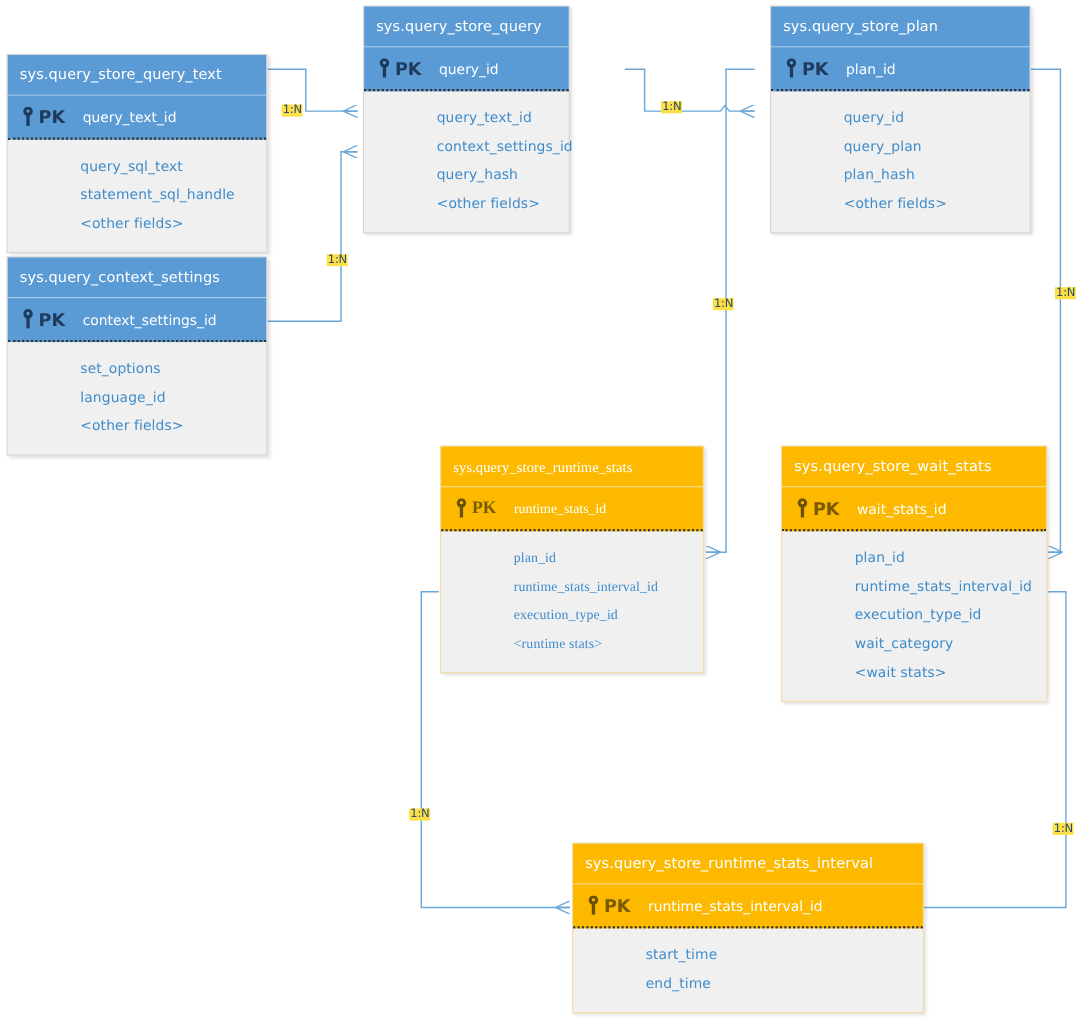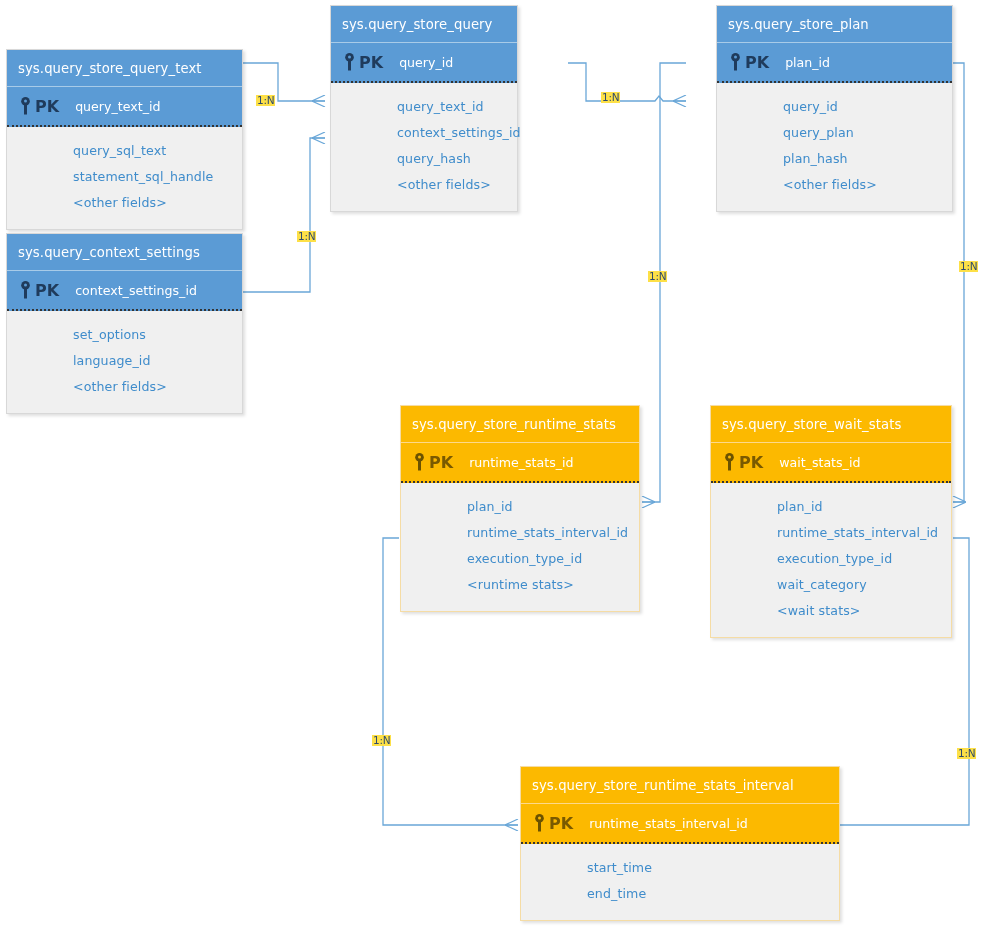--- a/index.html
+++ b/index.html
@@ -203,42 +203,42 @@
       <span class="pk-field">query_id</span>
     </div>
     <div class="fields">
       <div class="field">query_text_id</div>
       <div class="field">context_settings_id</div>
       <div class="field">query_hash</div>
       <div class="field">&lt;other fields&gt;</div>
     </div>
   </div>
 
-  <div class="entity blue" style="left:716px; top:5px; width:237px;">
+  <div class="entity blue" style="left:700px; top:5px; width:237px;">
     <div class="ent-title">sys.query_store_plan</div>
     <div class="pk-row">
       <span class="pk-key">
         <svg width="11" height="18" viewBox="0 0 11 18">
             <circle cx="5.5" cy="4.3" r="4.3" fill="#1f3b5c"></circle>
             <circle cx="5.5" cy="4.0" r="1.5" fill="#5b9bd5"></circle>
             <rect x="4.0" y="7.5" width="3" height="10" fill="#1f3b5c"></rect>
           </svg>
       </span>
       <span class="pk-label">PK</span>
       <span class="pk-field">plan_id</span>
     </div>
     <div class="fields">
       <div class="field">query_id</div>
       <div class="field">query_plan</div>
       <div class="field">plan_hash</div>
       <div class="field">&lt;other fields&gt;</div>
     </div>
   </div>
 
-  <div class="entity orange" style="left:400px; top:405px; width:240px;">
+  <div class="entity orange" style="left:400px; top:405px; width:240px;font-family:Liberation Serif, serif;">
     <div class="ent-title">sys.query_store_runtime_stats</div>
     <div class="pk-row">
       <span class="pk-key">
         <svg width="11" height="18" viewBox="0 0 11 18">
             <circle cx="5.5" cy="4.3" r="4.3" fill="#6b5200"></circle>
             <circle cx="5.5" cy="4.0" r="1.5" fill="#fcb900"></circle>
             <rect x="4.0" y="7.5" width="3" height="10" fill="#6b5200"></rect>
           </svg>
       </span>
       <span class="pk-label">PK</span>

